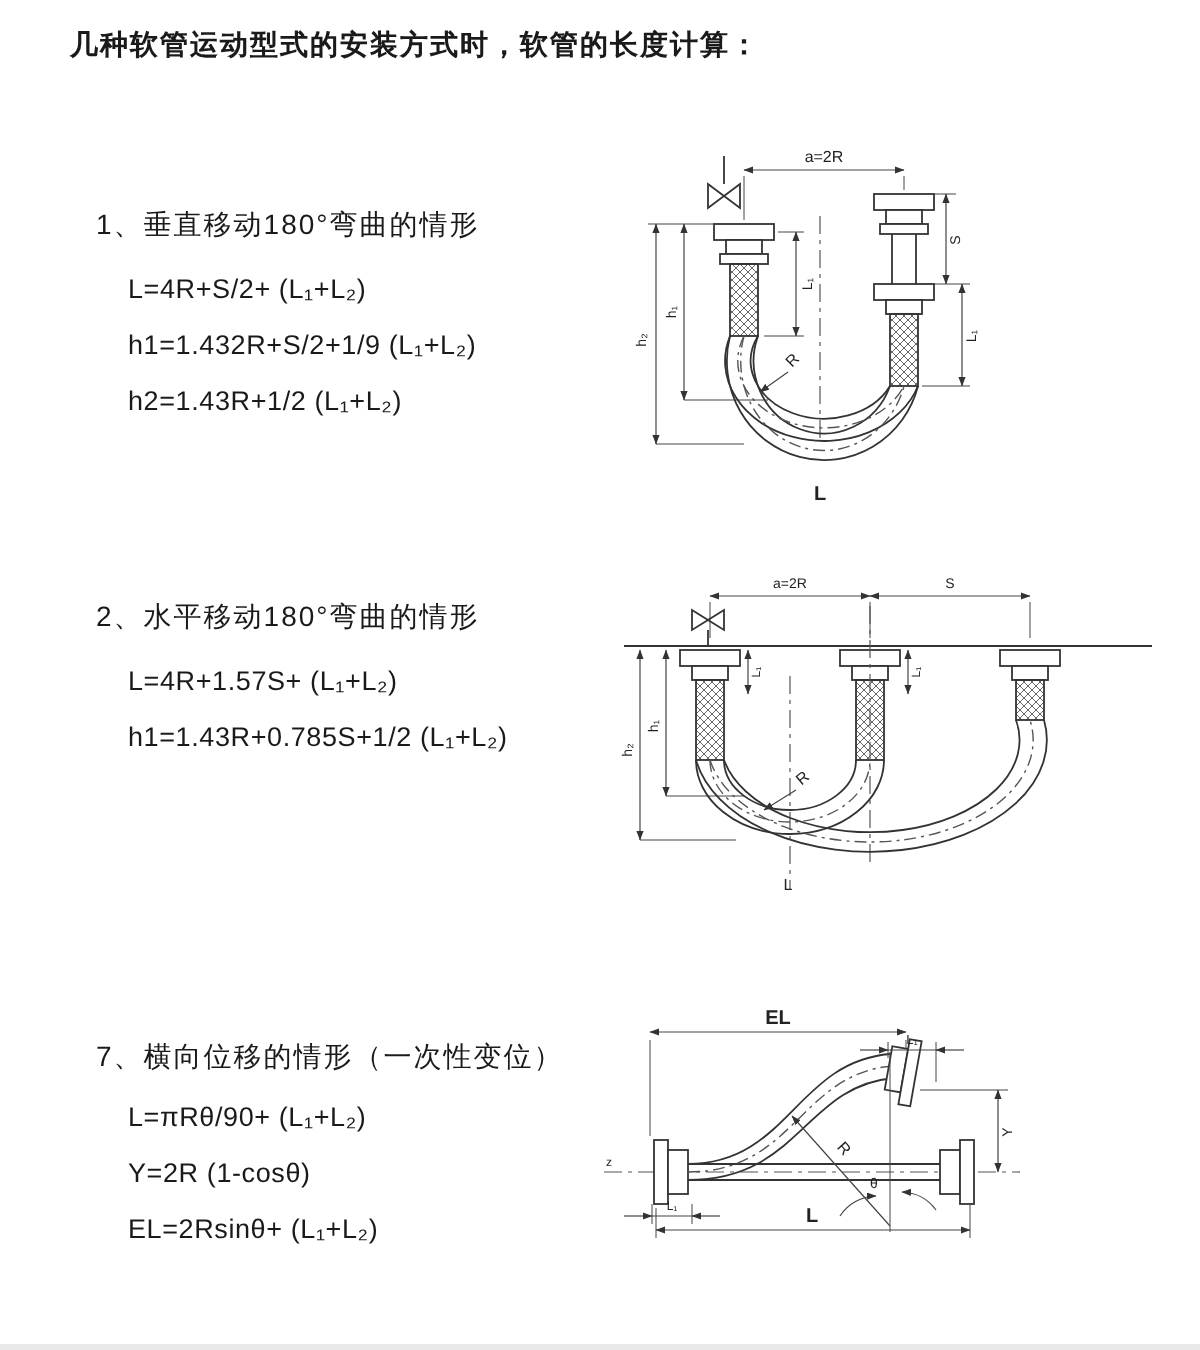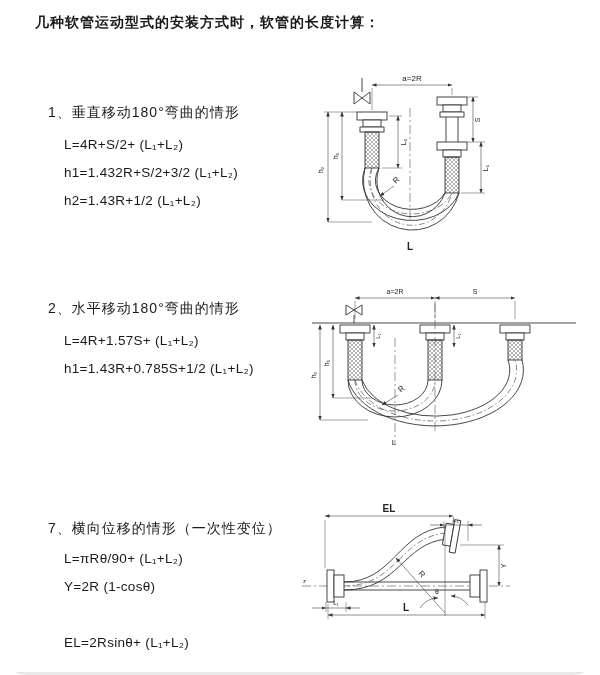--- a/index.html
+++ b/index.html
@@ -1,18 +1,18 @@
 <!DOCTYPE html>
 <html><head>
 <meta charset="utf-8">
 <style>
   html,body { margin:0; padding:0; background:#fff; }
   .page {
     position:relative; width:600px; height:675px; background:#ffffff;
-    font-family:"Liberation Sans","DejaVu Sans",sans-serif; color:#1a1a1a; overflow:hidden;border-radius:27px;
+    font-family:"Liberation Sans","DejaVu Sans",sans-serif; color:#1a1a1a; overflow:hidden;
   }
   .title {
     position:absolute; left:35px; top:14px;
     font-size:14px; font-weight:bold; letter-spacing:1px;
   }
   .sec-heading {
     position:absolute; font-size:14px; font-weight:normal; letter-spacing:1px;
   }
   .formula {
     position:absolute; font-size:13.5px; font-weight:normal; letter-spacing:.3px;
@@ -43,21 +43,21 @@
       <pattern id="braidp" width="4" height="4" patternUnits="userSpaceOnUse">
         <path d="M0 4 L4 0 M0 0 L4 4" stroke="#666" stroke-width="0.5" fill="none"></path>
       </pattern>
     </defs>
   </svg>
 
   <div class="title">几种软管运动型式的安装方式时，软管的长度计算：</div>
 
   <div class="sec-heading" style="left:48px;top:104px">1、垂直移动180°弯曲的情形</div>
   <div class="formula" style="left:64px;top:137px">L=4R+S/2+ (L₁+L₂)</div>
-  <div class="formula" style="left:64px;top:165px">h1=1.432R+S/2+3/2 (L₁+L₂)</div>
+  <div class="formula" style="left:64px;top:165px">h1=1.432R+S/2+1/9 (L₁+L₂)</div>
   <div class="formula" style="left:64px;top:193px">h2=1.43R+1/2 (L₁+L₂)</div>
 
   <svg class="diag" style="left:310px;top:68px" width="290" height="195" viewBox="0 0 290 195">
 
     <path class="cl" d="M100 40 V152"></path>
 
     <g>
       <path class="ext" d="M62 20 V42 M142 20 V27"></path>
       <line class="dim" x1="62" y1="17" x2="142" y2="17" marker-start="url(#ma)" marker-end="url(#ma)"></line>
       <text class="med" x="102" y="13" text-anchor="middle">a=2R</text>
@@ -206,21 +206,21 @@
       <line class="dim" x1="88" y1="112" x2="72" y2="122" marker-end="url(#ma)"></line>
       <text class="med" transform="rotate(-40 93 108)" x="93" y="108" text-anchor="middle">R</text>
     </g>
 
     <text class="med" x="84" y="162" text-anchor="middle">L</text>
   </svg>
 
   <div class="sec-heading" style="left:48px;top:520px">7、横向位移的情形（一次性变位）</div>
   <div class="formula" style="left:64px;top:551px">L=πRθ/90+ (L₁+L₂)</div>
   <div class="formula" style="left:64px;top:579px">Y=2R (1-cosθ)</div>
-  <div class="formula" style="left:64px;top:635px">EL=2Rsinθ+ (L₁+L₂)</div>
+  <div class="formula" style="left:64px;top:607px">EL=2Rsinθ+ (L₁+L₂)</div>
 
   <svg class="diag" style="left:298px;top:498px" width="300" height="165" viewBox="0 0 300 165">
 
     <path class="cl" d="M4 88 H212"></path>
     <text style="font-size:6px" x="5" y="85">z</text>
 
     <g>
       <rect class="fit" x="29" y="72" width="7" height="32"></rect>
       <rect class="fit" x="36" y="77" width="10" height="22"></rect>
     </g>

